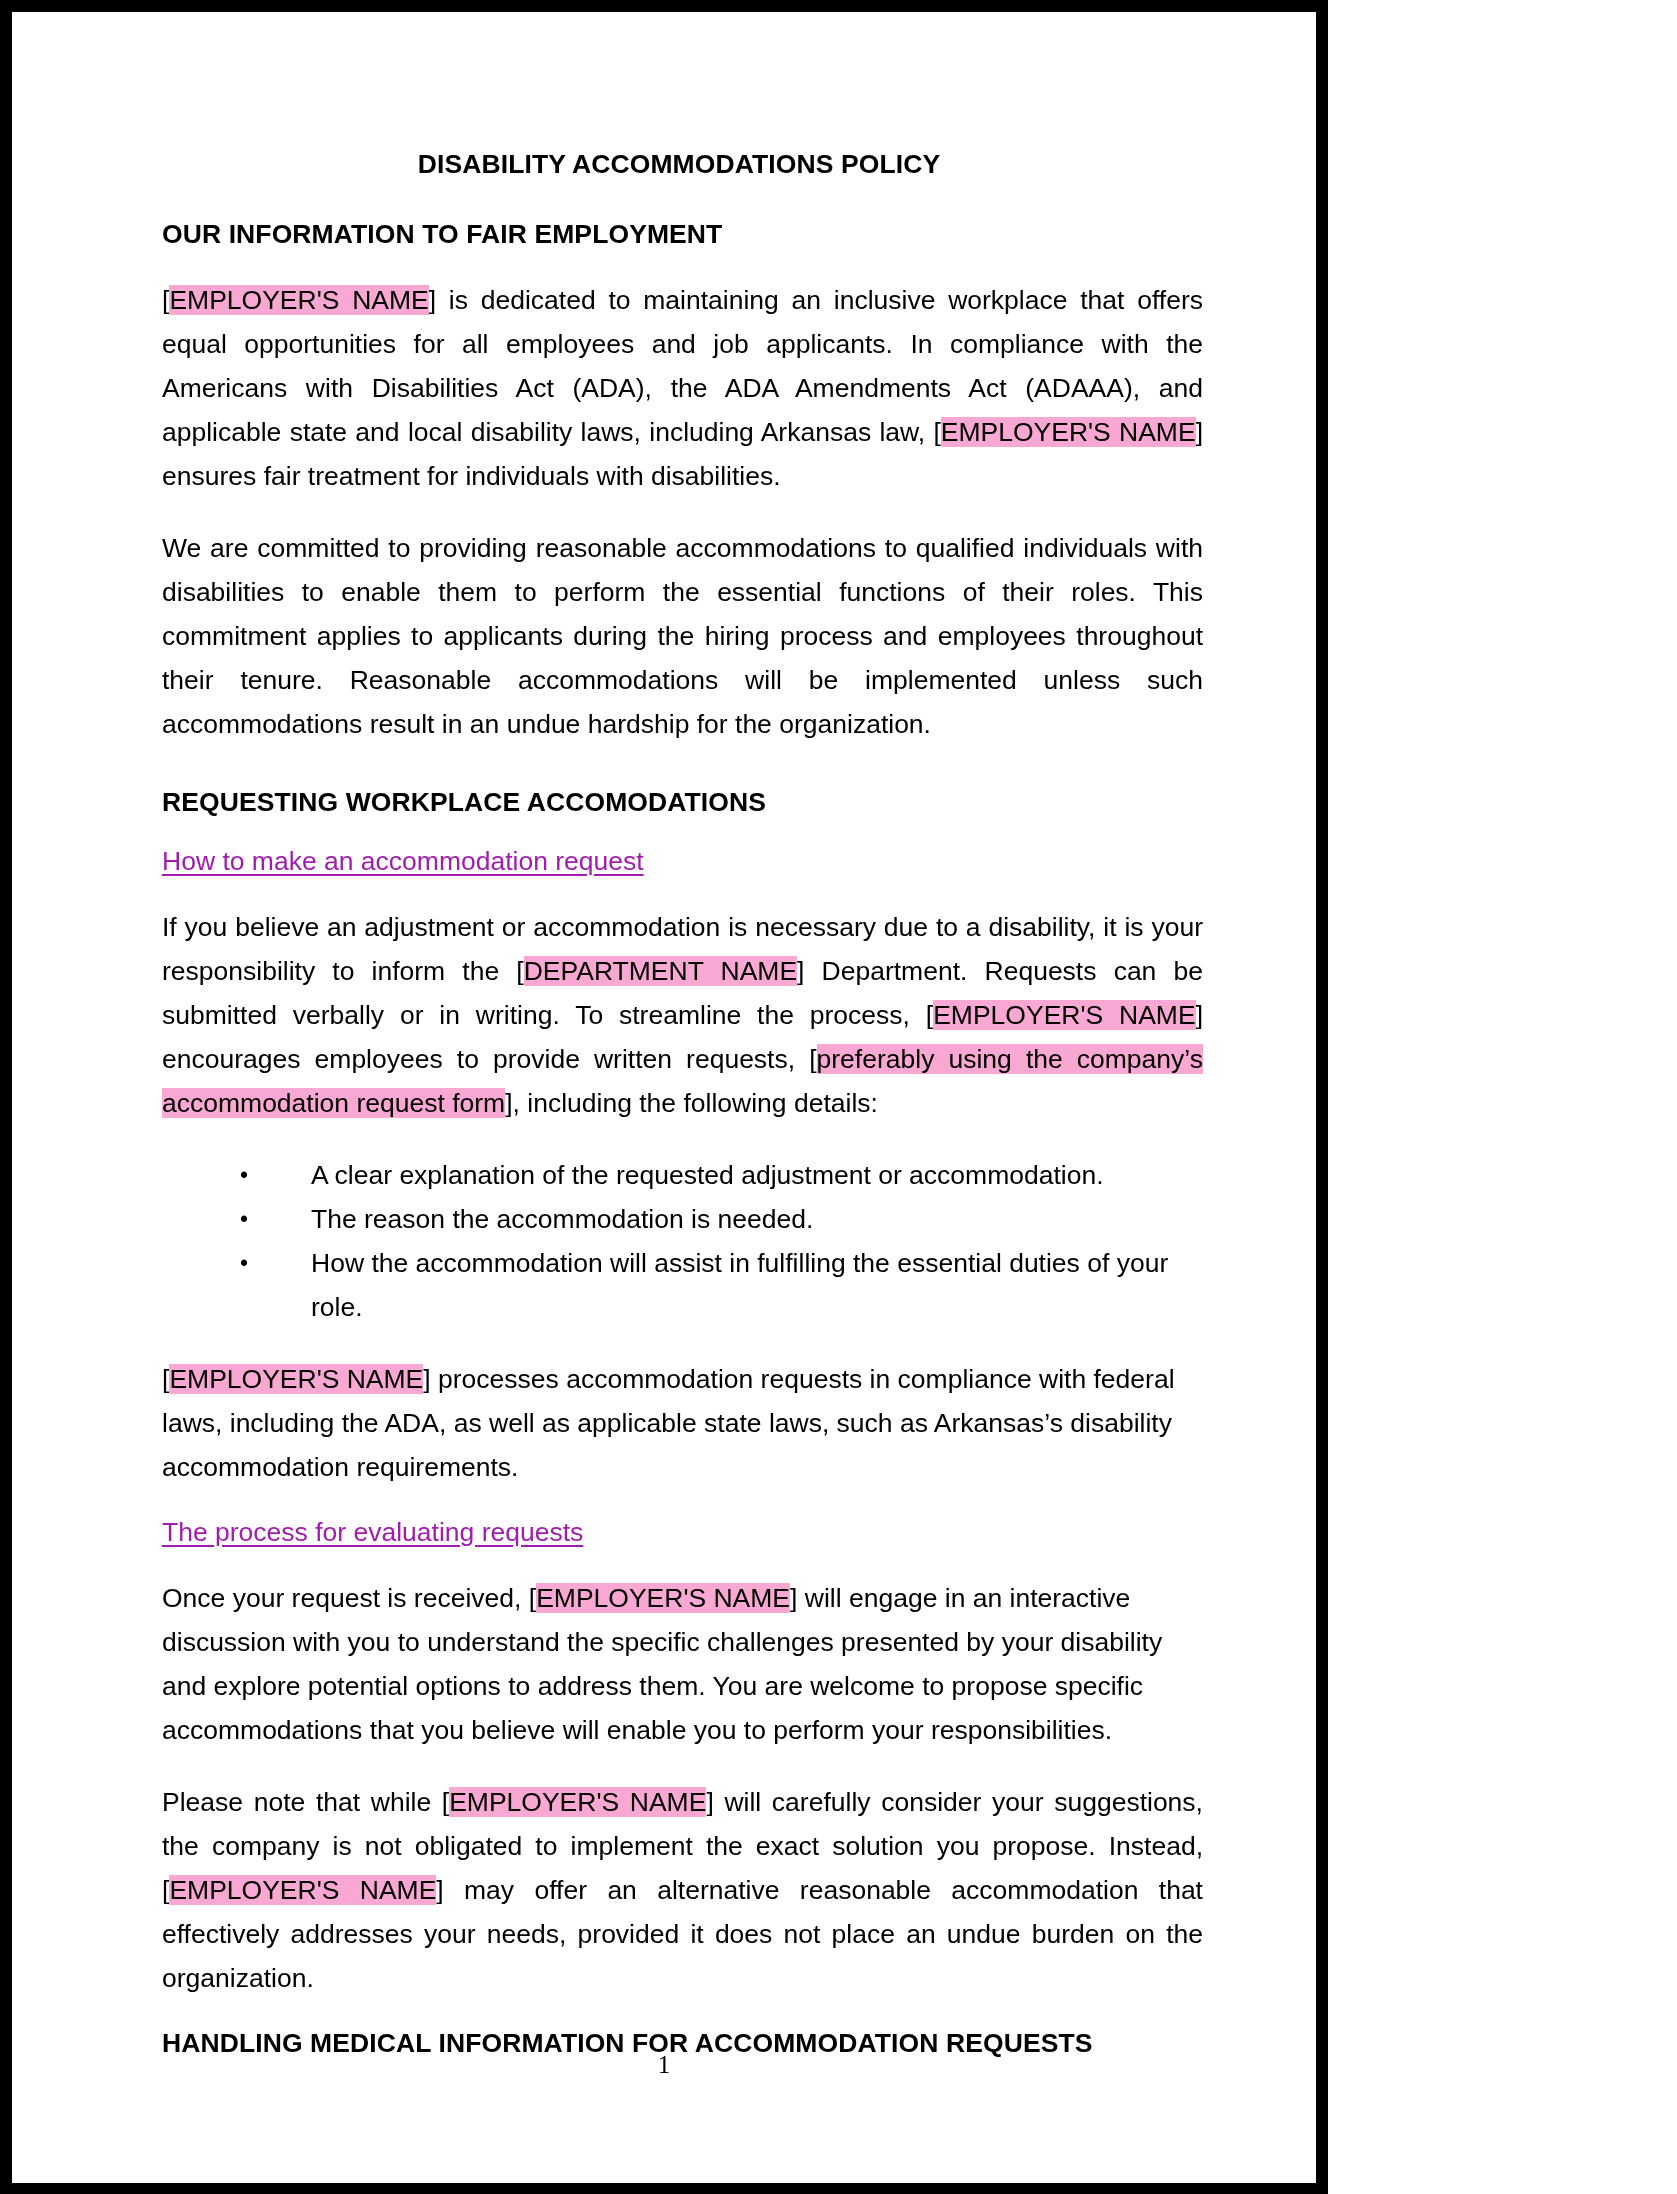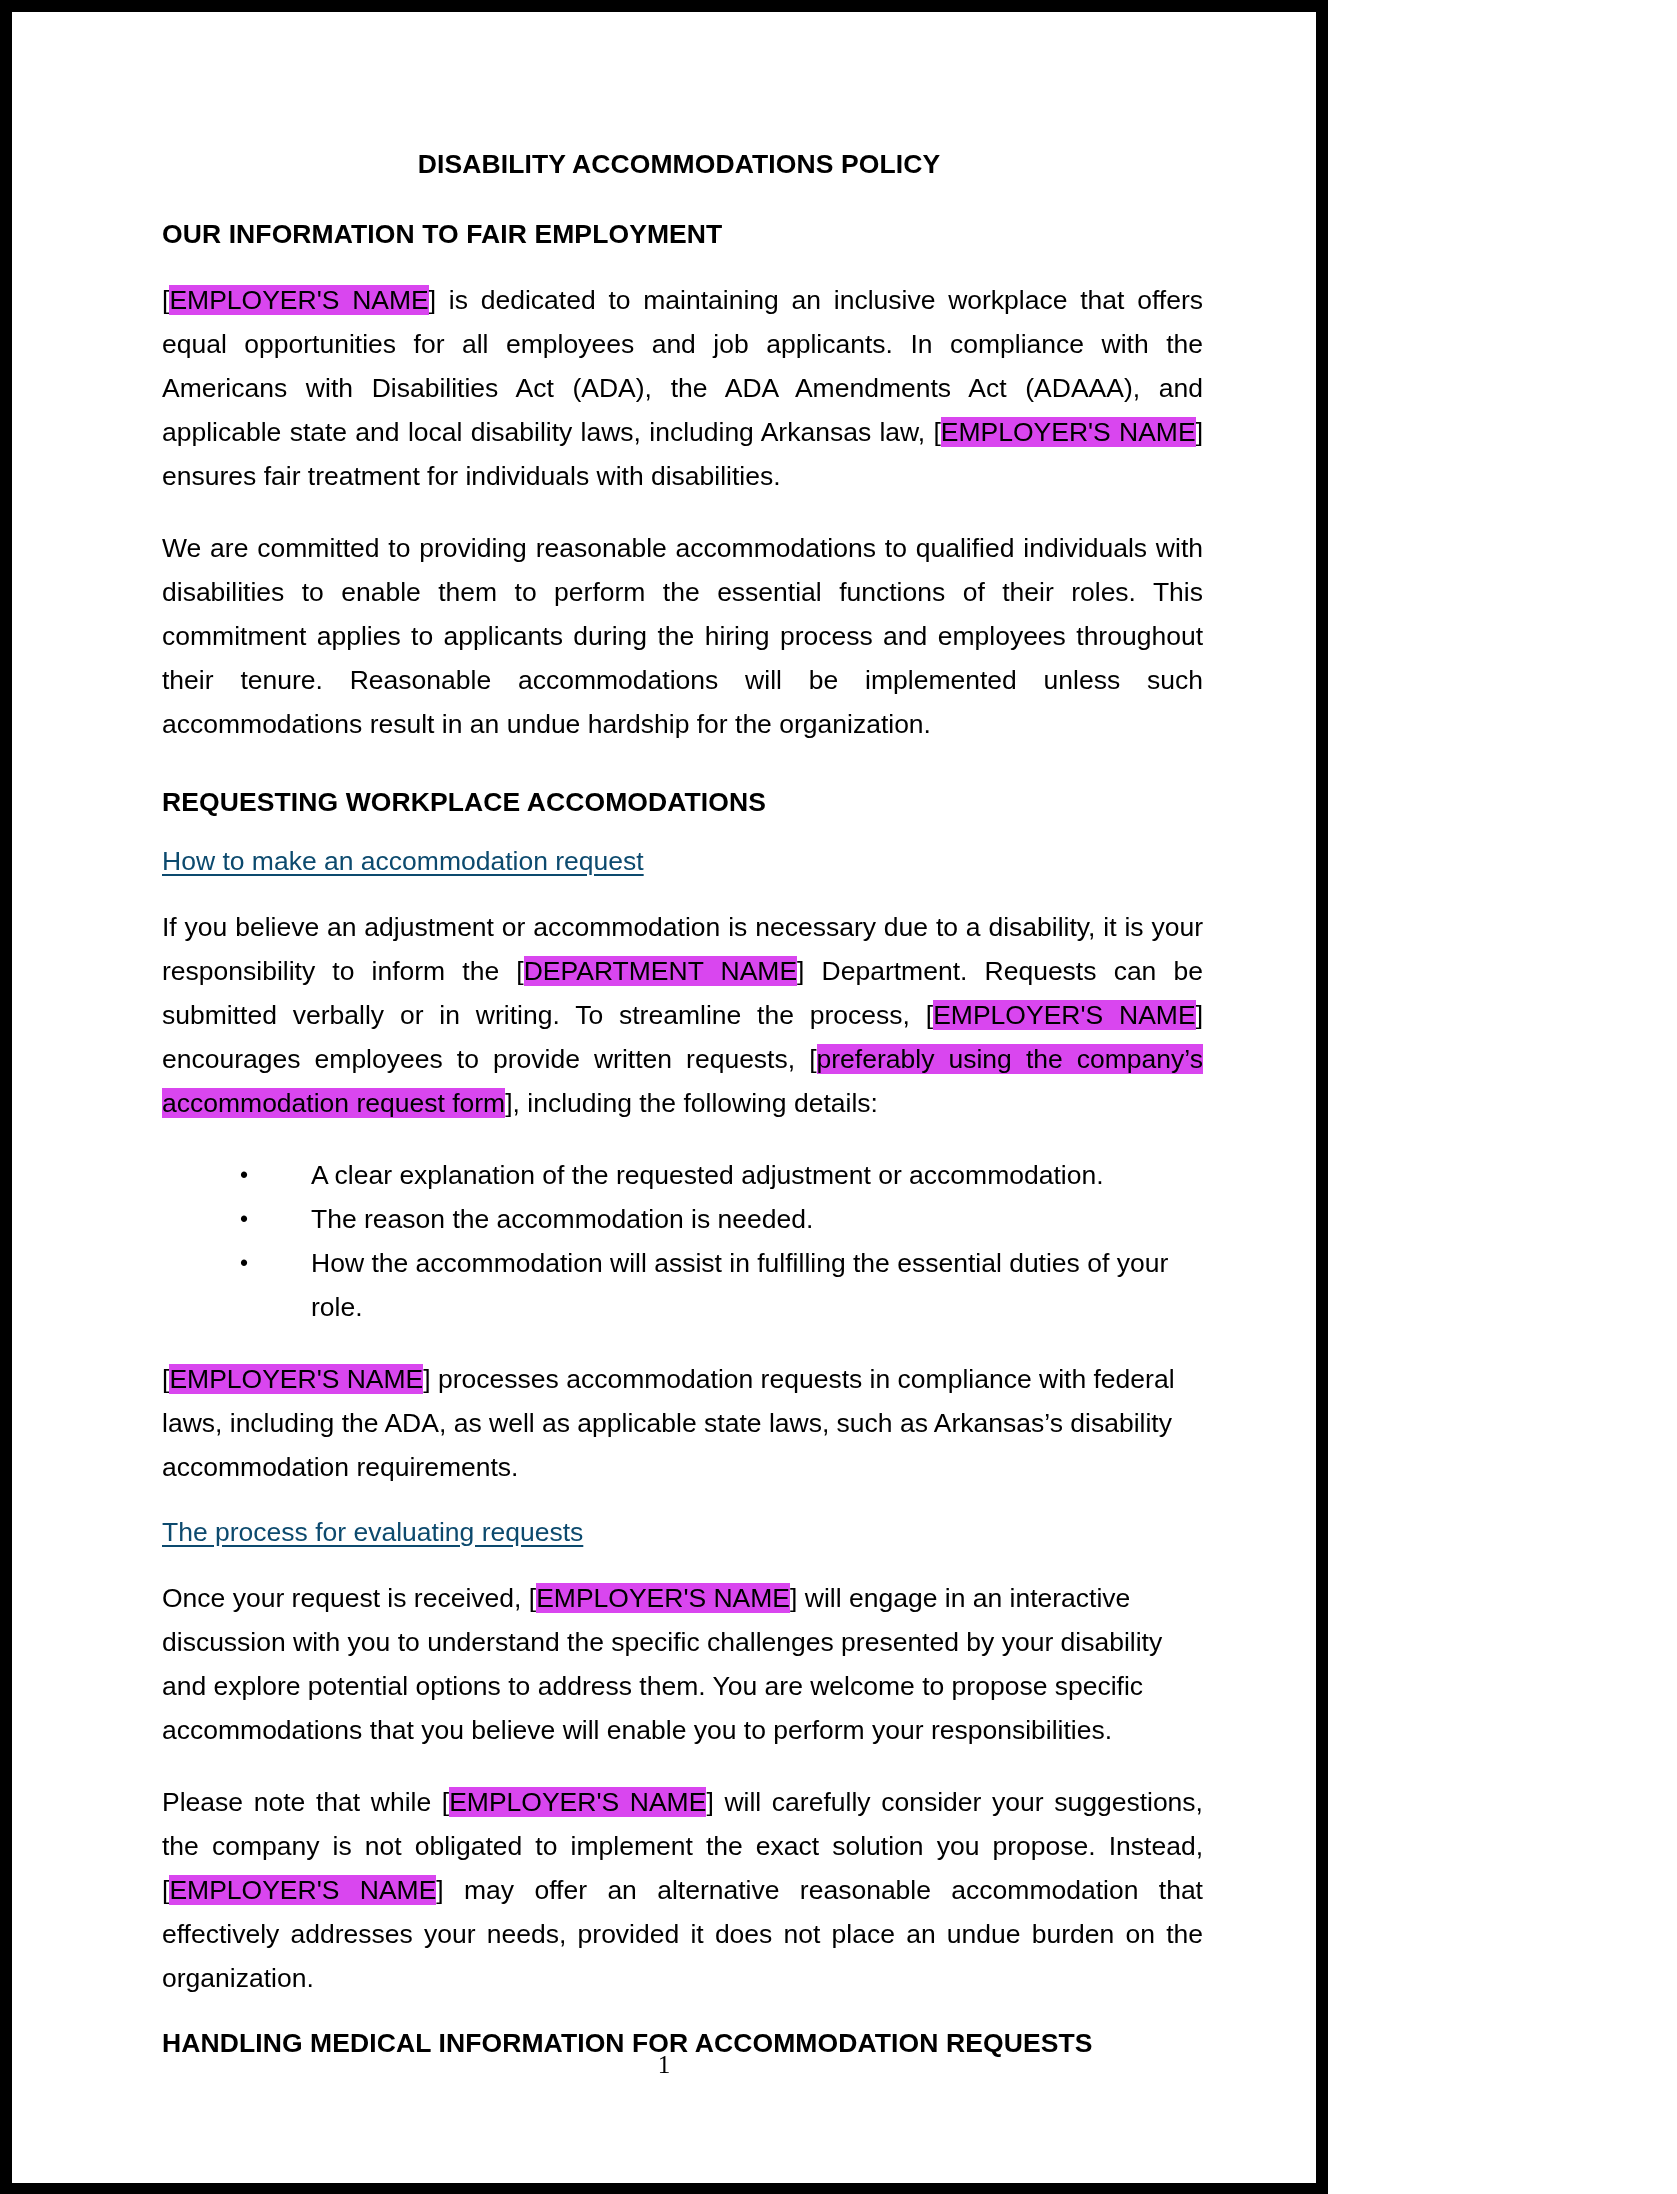--- a/index.html
+++ b/index.html
@@ -38,21 +38,21 @@
     color: #000000;
     margin: 0 0 28px 0;
     letter-spacing: 0.1px;
   }
   h2.section-heading.tight-top {
     margin-top: 41px;
   }
   h3.sub-heading {
     font-weight: normal;
     font-size: 26.5px;
-    color: #0c4a6e;
+    color: #a21caf;
     margin: 0 0 28px 0;
     text-decoration: underline;
     text-underline-offset: 4.4px;
   }
   p.body-text {
     font-size: 26.5px;
     line-height: 44px;
     color: #000000;
     margin: 0 0 28px 0;
     text-align: justify;
@@ -75,21 +75,21 @@
     margin: 0;
   }
   ul.bullets li .bullet-dot {
     position: absolute;
     left: 0;
     top: 0;
     font-size: 23px;
     line-height: 44px;
   }
   .hl {
-    background-color: #d946ef;
+    background-color: #f9a8d4;
   }
   .page-number {
     position: absolute;
     bottom: 104px;
     left: 0;
     right: 0;
     text-align: center;
     font-family: "Liberation Serif", serif;
     font-size: 25px;
     color: #000000;

